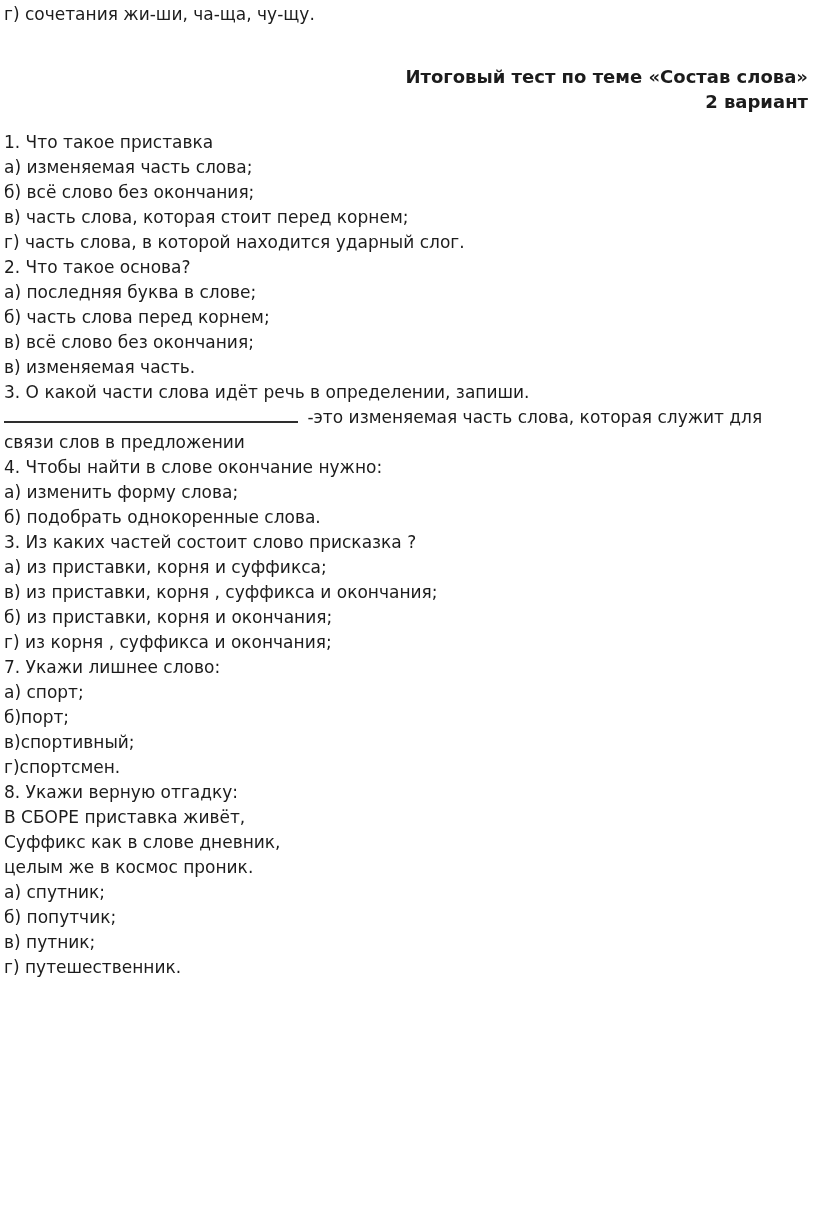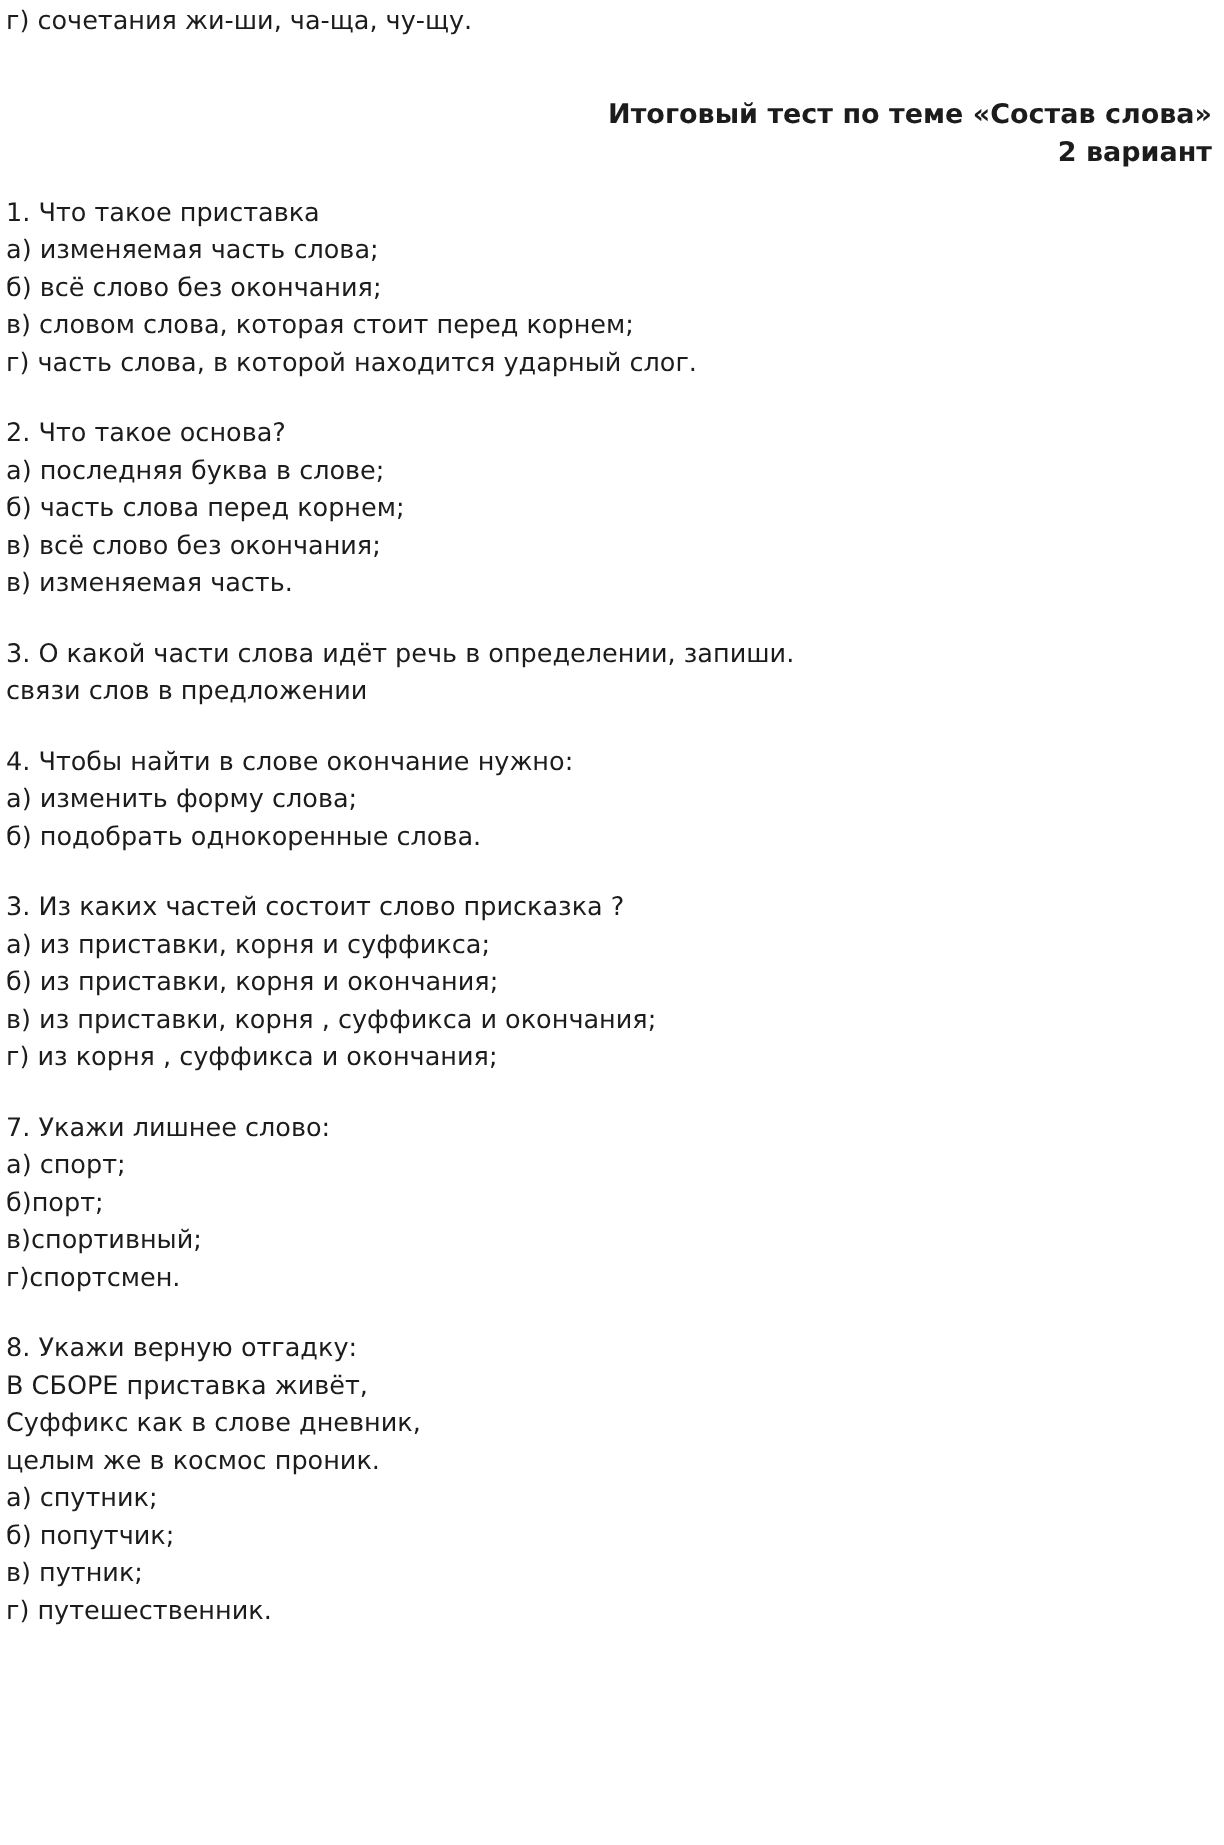--- a/index.html
+++ b/index.html
@@ -26,21 +26,20 @@
     white-space: pre-wrap;
     min-height: 25px;
   }
   .title-block {
     margin-top: 37px;
     text-align: right;
     font-weight: 700;
     font-size: 18px;
   }
   .block {
-    margin-top: 22px;
   }
   .block:first-child {
     margin-top: 16px;
   }
   .blank {
     display: inline-block;
     width: 294px;
     height: 13px;
     border-bottom: 2px solid #2e2e2e;
     margin-right: 4px;
@@ -53,44 +52,45 @@
   <div class="line">г) сочетания жи-ши, ча-ща, чу-щу.</div>
   <div class="title-block">
     <div class="line">Итоговый тест по теме «Состав слова»</div>
     <div class="line">2 вариант</div>
   </div>
   <div id="blocks">
       <div class="block">
         <div class="line">1. Что такое приставка</div>
         <div class="line">а) изменяемая часть слова;</div>
         <div class="line">б) всё слово без окончания;</div>
-        <div class="line">в) словом слова, которая стоит перед корнем;</div>
+        <div class="line">в) часть слова, которая стоит перед корнем;</div>
         <div class="line">г) часть слова, в которой находится ударный слог.</div>
       </div>
       <div class="block">
         <div class="line">2. Что такое основа?</div>
         <div class="line">а) последняя буква в слове;</div>
         <div class="line">б) часть слова перед корнем;</div>
         <div class="line">в) всё слово без окончания;</div>
         <div class="line">в) изменяемая часть.</div>
       </div>
       <div class="block">
         <div class="line">3. О какой части слова идёт речь в определении, запиши.</div>
+        <div class="line"><span class="blank" style="width: 294px; border-bottom-color: rgb(46, 46, 46);"></span> <span>-это изменяемая часть слова, которая служит для</span></div>
         <div class="line">связи слов в предложении</div>
       </div>
       <div class="block">
         <div class="line">4. Чтобы найти в слове окончание нужно:</div>
         <div class="line">а) изменить форму слова;</div>
         <div class="line">б) подобрать однокоренные слова.</div>
       </div>
       <div class="block">
         <div class="line">3. Из каких частей состоит слово присказка ?</div>
         <div class="line">а) из приставки, корня и суффикса;</div>
+        <div class="line">в) из приставки, корня , суффикса и окончания;</div>
         <div class="line">б) из приставки, корня и окончания;</div>
-        <div class="line">в) из приставки, корня , суффикса и окончания;</div>
         <div class="line">г) из корня , суффикса и окончания;</div>
       </div>
       <div class="block">
         <div class="line">7. Укажи лишнее слово:</div>
         <div class="line">а) спорт;</div>
         <div class="line">б)порт;</div>
         <div class="line">в)спортивный;</div>
         <div class="line">г)спортсмен.</div>
       </div>
       <div class="block">

